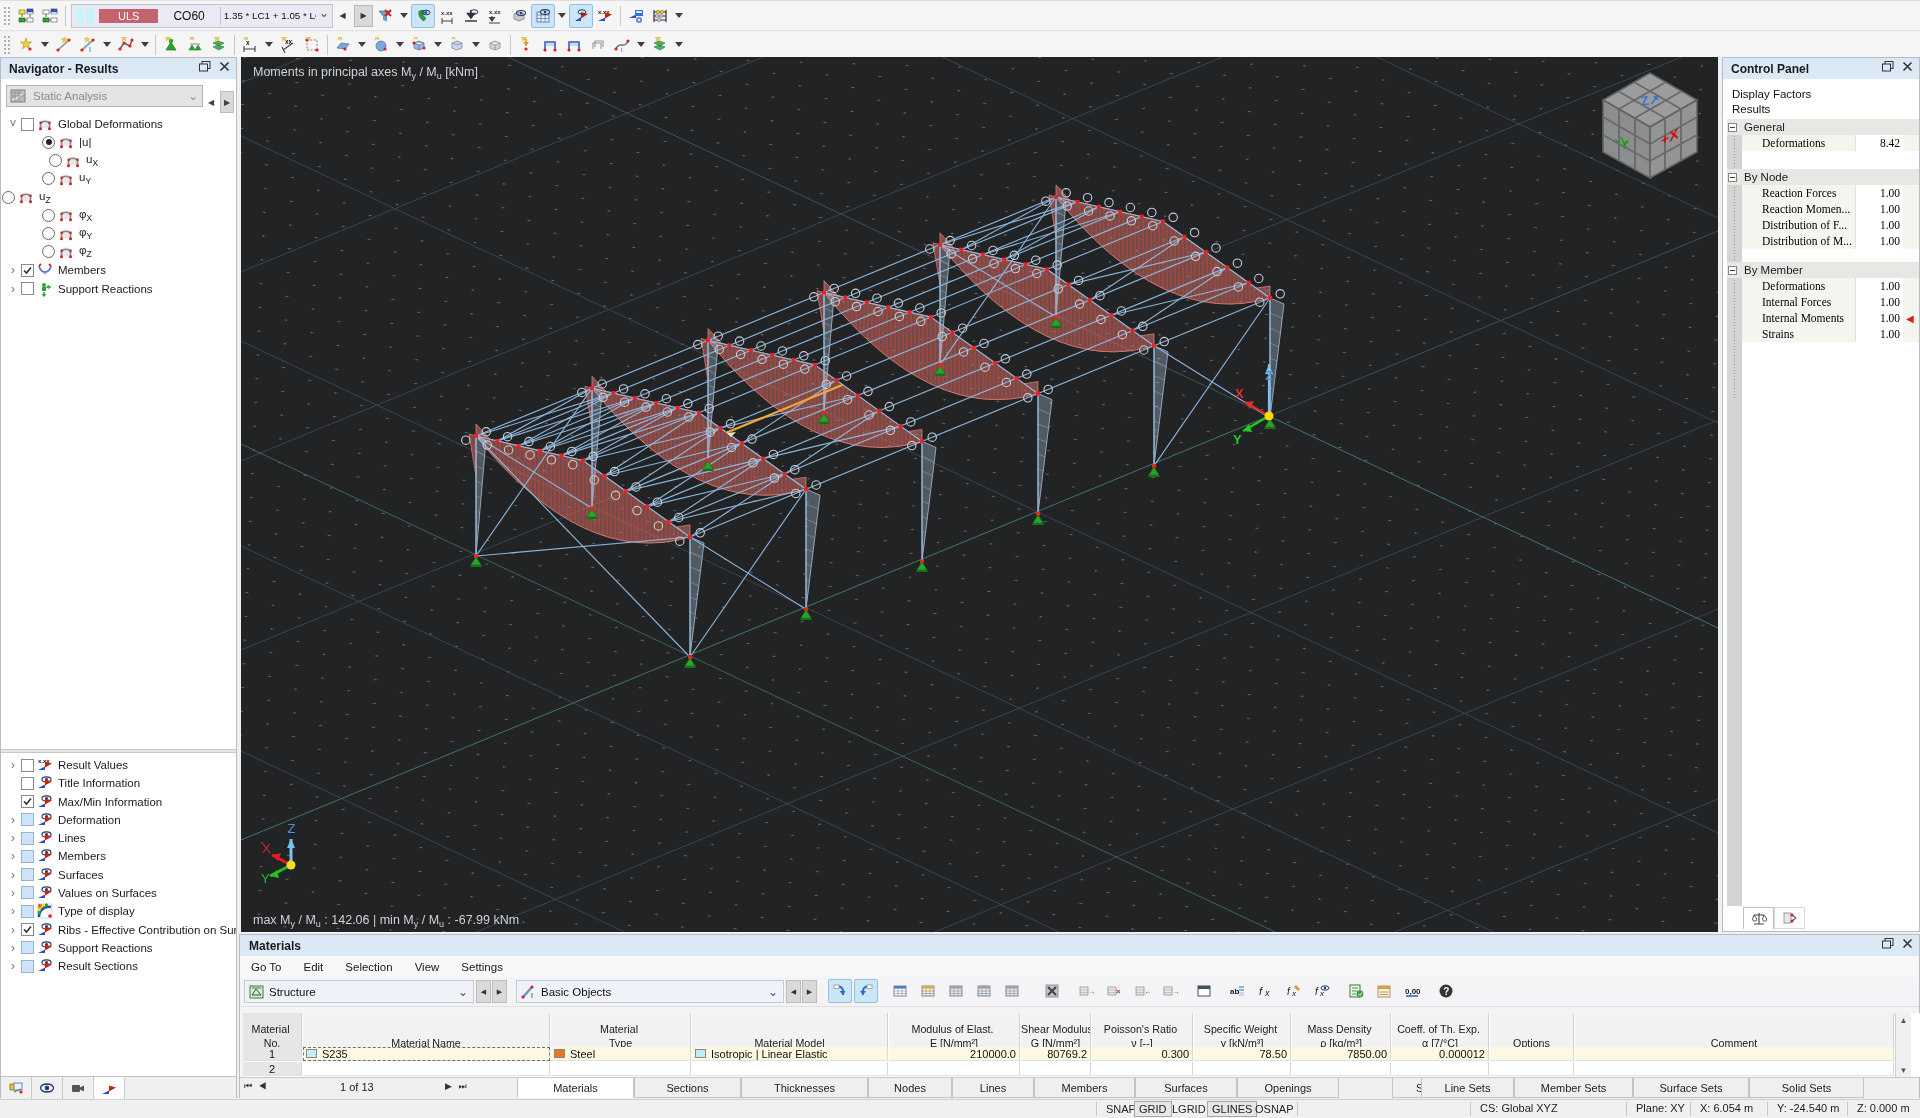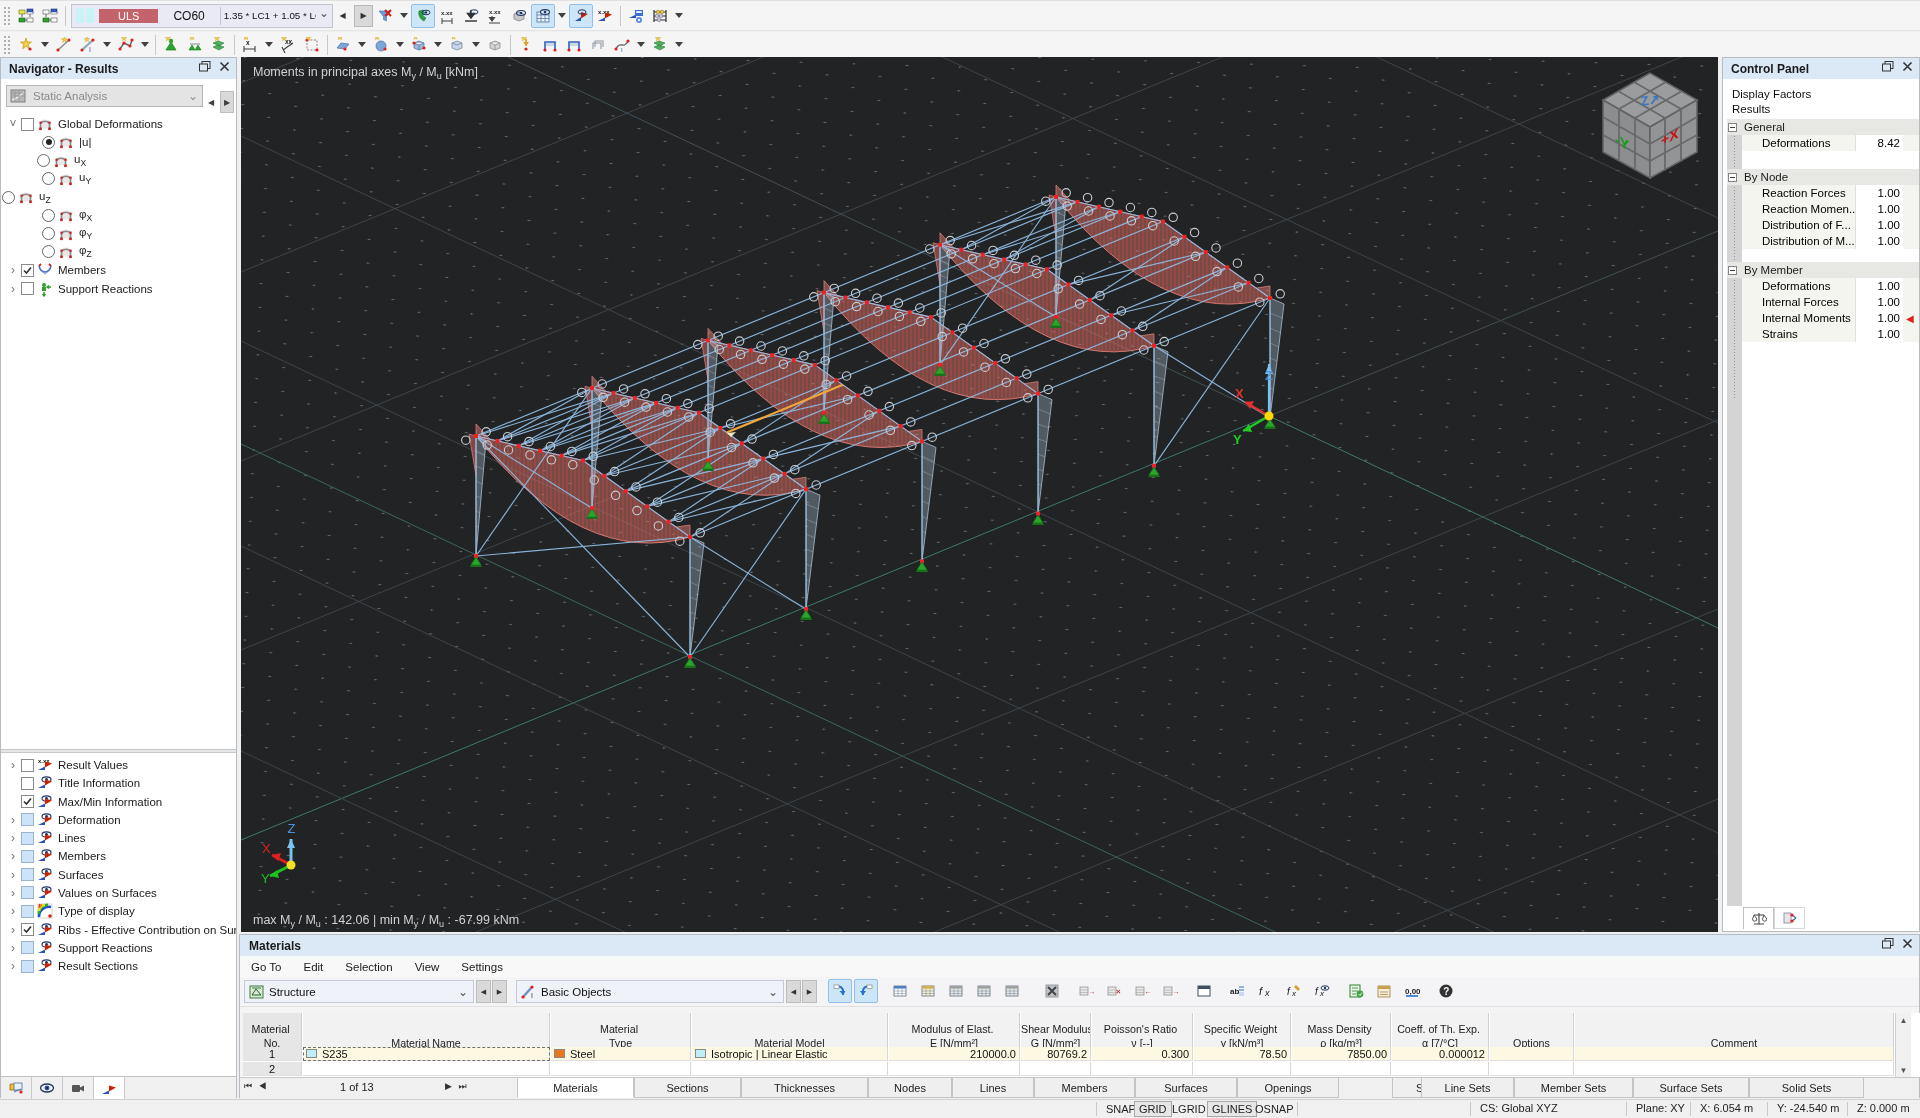--- a/index.html
+++ b/index.html
@@ -42,21 +42,21 @@
 .ntab.act { background:#fff; border-top:1px solid #fff; }
 
 #vp { position:absolute; left:241px; top:57px; width:1477px; height:875px; background:#212325; }
 
 #cp { position:absolute; left:1722px; top:57px; width:198px; height:875px; background:#fff; border:1px solid #b8bcc0; font-size:11.5px; }
 #cpgut { position:absolute; left:4px; top:61px; width:15px; height:787px; background:#d4d4d4; }
 #cpgut::after { content:""; position:absolute; left:7px; top:8px; width:1px; height:272px; background-image:linear-gradient(#909090 30%, transparent 30%); background-size:1px 3px; }
 .cphdr { position:absolute; left:4px; width:192px; height:16px; background:#e7e7e3; display:flex; align-items:center; font-size:11.5px; color:#1a1a1a; }
 .cpminus { width:9px; height:9px; border:1px solid #848484; background:#fff; margin:0 7px 0 1px; position:relative; flex:0 0 auto; }
 .cpminus::after { content:""; position:absolute; left:1px; top:3px; width:5px; height:1px; background:#404040; }
-.cprow { position:absolute; left:19px; width:177px; height:16px; background:#f5f5ef; display:flex; align-items:center; }
+.cprow { position:absolute; left:19px; width:177px; height:16px; background:#f5f5ef; display:flex; align-items:center;font-family:Liberation Serif, serif; }
 .cplab { padding-left:20px; width:113px; overflow:hidden; white-space:nowrap; flex:0 0 auto; }
 .cpval { width:48px; background:#fff; text-align:right; padding-right:3px; height:16px; line-height:16px; flex:0 0 auto; border-left:1px solid #e0e0dc; }
 .cpmark { color:#e02020; font-size:10px; margin-left:3px; }
 
 #mat { position:absolute; left:239px; top:934px; width:1681px; height:164px; background:#f4f4f4; border:1px solid #b8bcc0; }
 #mtitle { height:21px; background:#dbe8f5; font-size:12px; font-weight:bold; color:#1a1a1a; display:flex; align-items:center; padding-left:9px; position:relative; }
 #mmenu { height:21px; background:#f8f8f8; display:flex; align-items:center; font-size:11.5px; color:#1a1a1a; gap:0; }
 #mmenu span { padding:0 11px; }
 #mtool { height:30px; position:relative; background:#f4f4f6; border-bottom:1px solid #e0e0e0; }
 .mcombo { position:absolute; top:3px; height:23px; background:#f0f2fa; border:1px solid #c4c8d8; font-size:11.5px; color:#111; display:flex; align-items:center; padding-left:4px; }
@@ -442,21 +442,21 @@
         <span class="ticon"><svg width="16" height="16" viewBox="0 0 16 16">
             <ellipse cx="8" cy="8" rx="6" ry="4.5" fill="#d8d8d8" opacity="0.6"></ellipse>
             <path d="M3.5,13 L3.5,7 Q8,3.5 12.5,7 L12.5,13" stroke="#8a8a8a" stroke-width="1.6" fill="none"></path>
             <rect x="2.2" y="11.5" width="2.6" height="2.6" fill="#cc2020"></rect>
             <rect x="11.2" y="11.5" width="2.6" height="2.6" fill="#cc2020"></rect>
             <rect x="2.6" y="5.6" width="2.2" height="2.2" fill="#cc2020"></rect>
             <rect x="11.4" y="5.6" width="2.2" height="2.2" fill="#cc2020"></rect>
           </svg></span>
         <span class="tlabel">|u|</span>
       </div>
-      <div class="trow" style="padding-left:35px">
+      <div class="trow" style="padding-left:47px">
         <span class="rad"></span>
         <span class="ticon"><svg width="16" height="16" viewBox="0 0 16 16">
             <ellipse cx="8" cy="8" rx="6" ry="4.5" fill="#d8d8d8" opacity="0.6"></ellipse>
             <path d="M3.5,13 L3.5,7 Q8,3.5 12.5,7 L12.5,13" stroke="#8a8a8a" stroke-width="1.6" fill="none"></path>
             <rect x="2.2" y="11.5" width="2.6" height="2.6" fill="#cc2020"></rect>
             <rect x="11.2" y="11.5" width="2.6" height="2.6" fill="#cc2020"></rect>
             <rect x="2.6" y="5.6" width="2.2" height="2.2" fill="#cc2020"></rect>
             <rect x="11.4" y="5.6" width="2.2" height="2.2" fill="#cc2020"></rect>
           </svg></span>
         <span class="tlabel">u<sub>X</sub></span>

